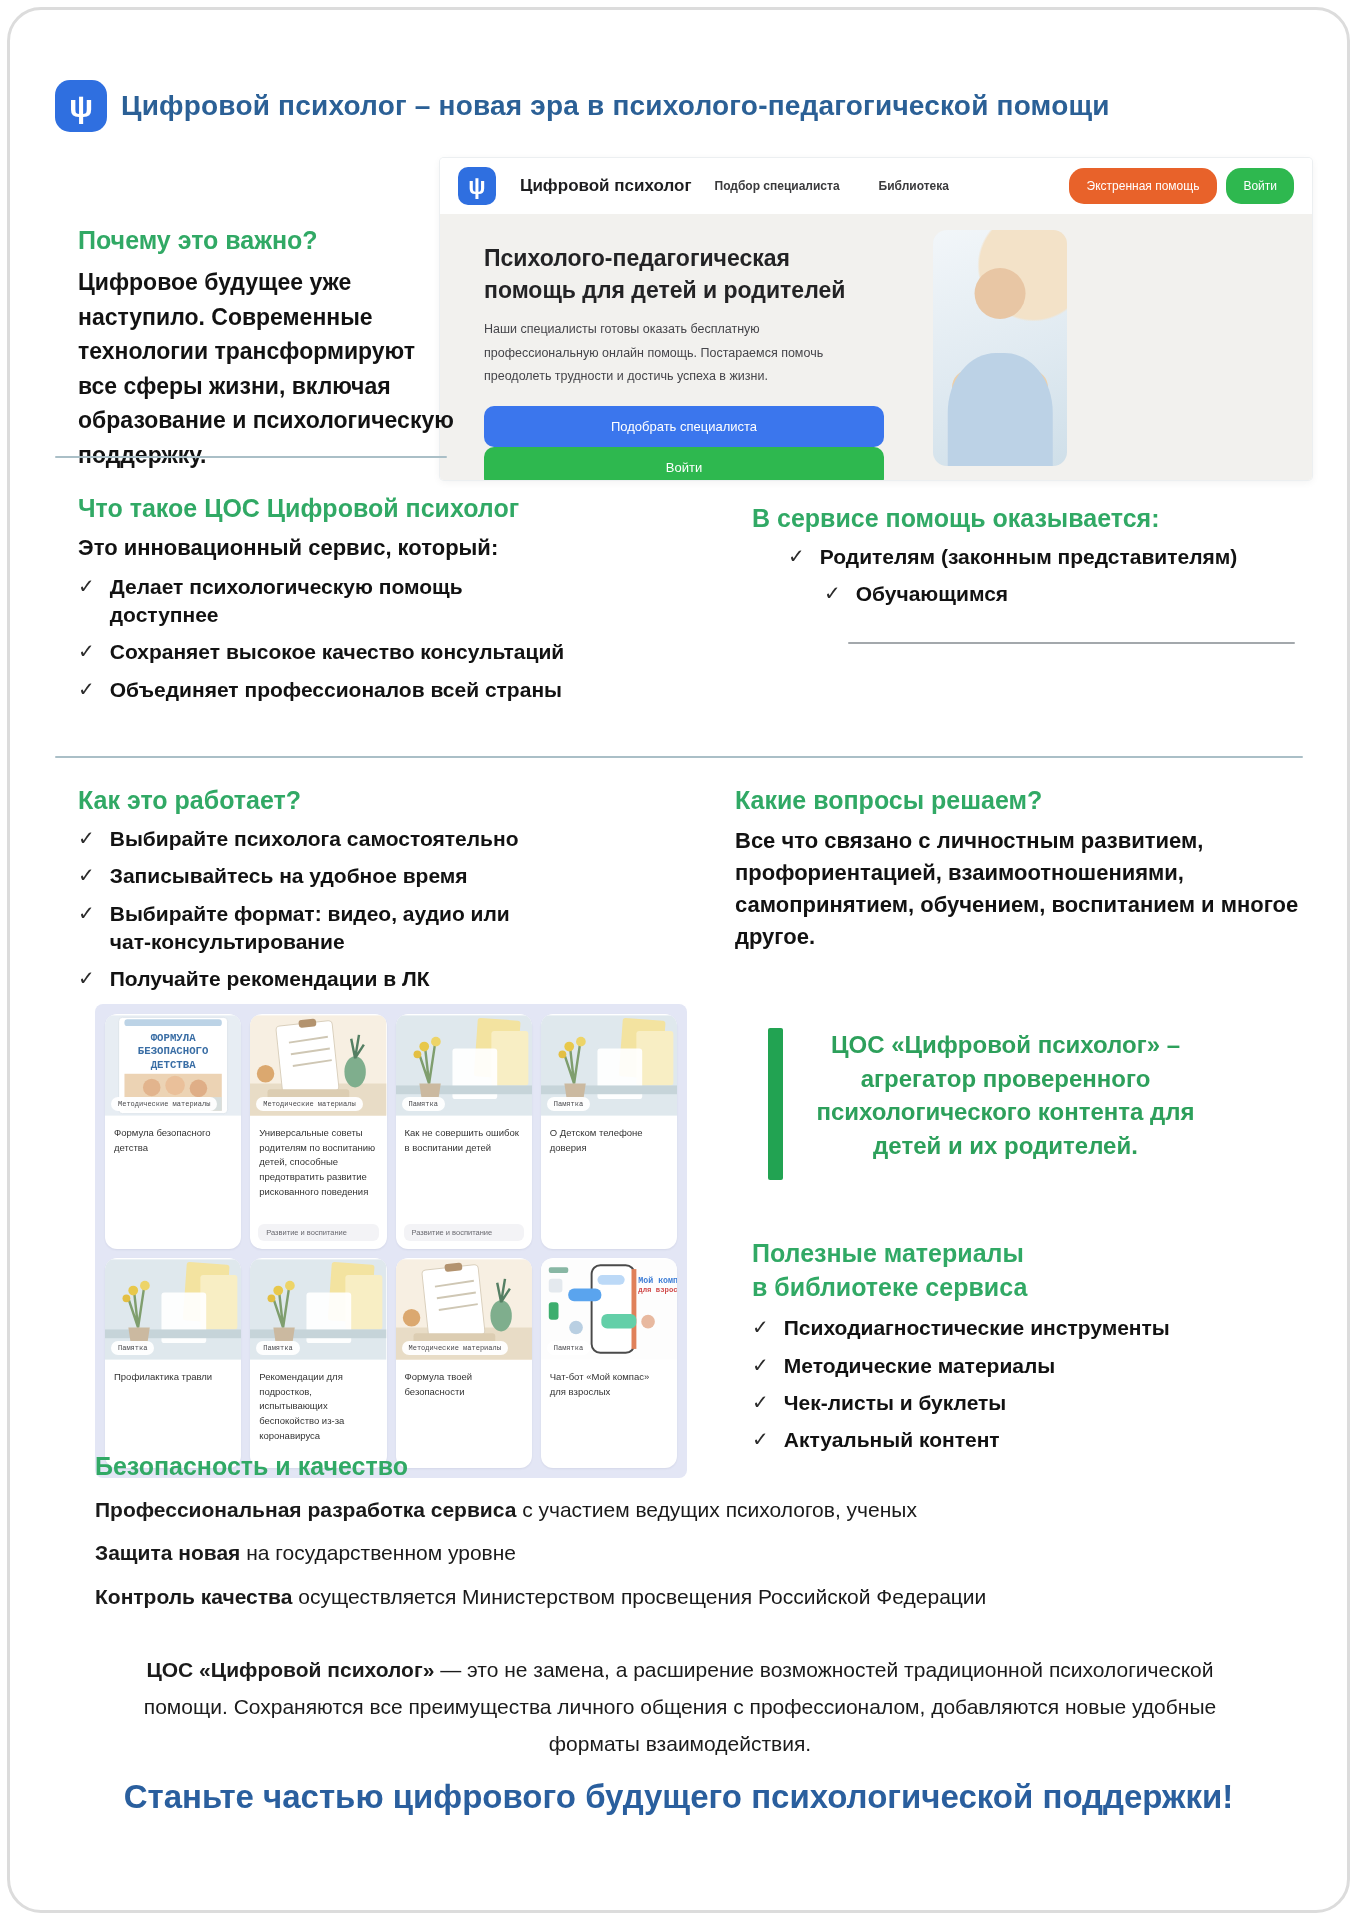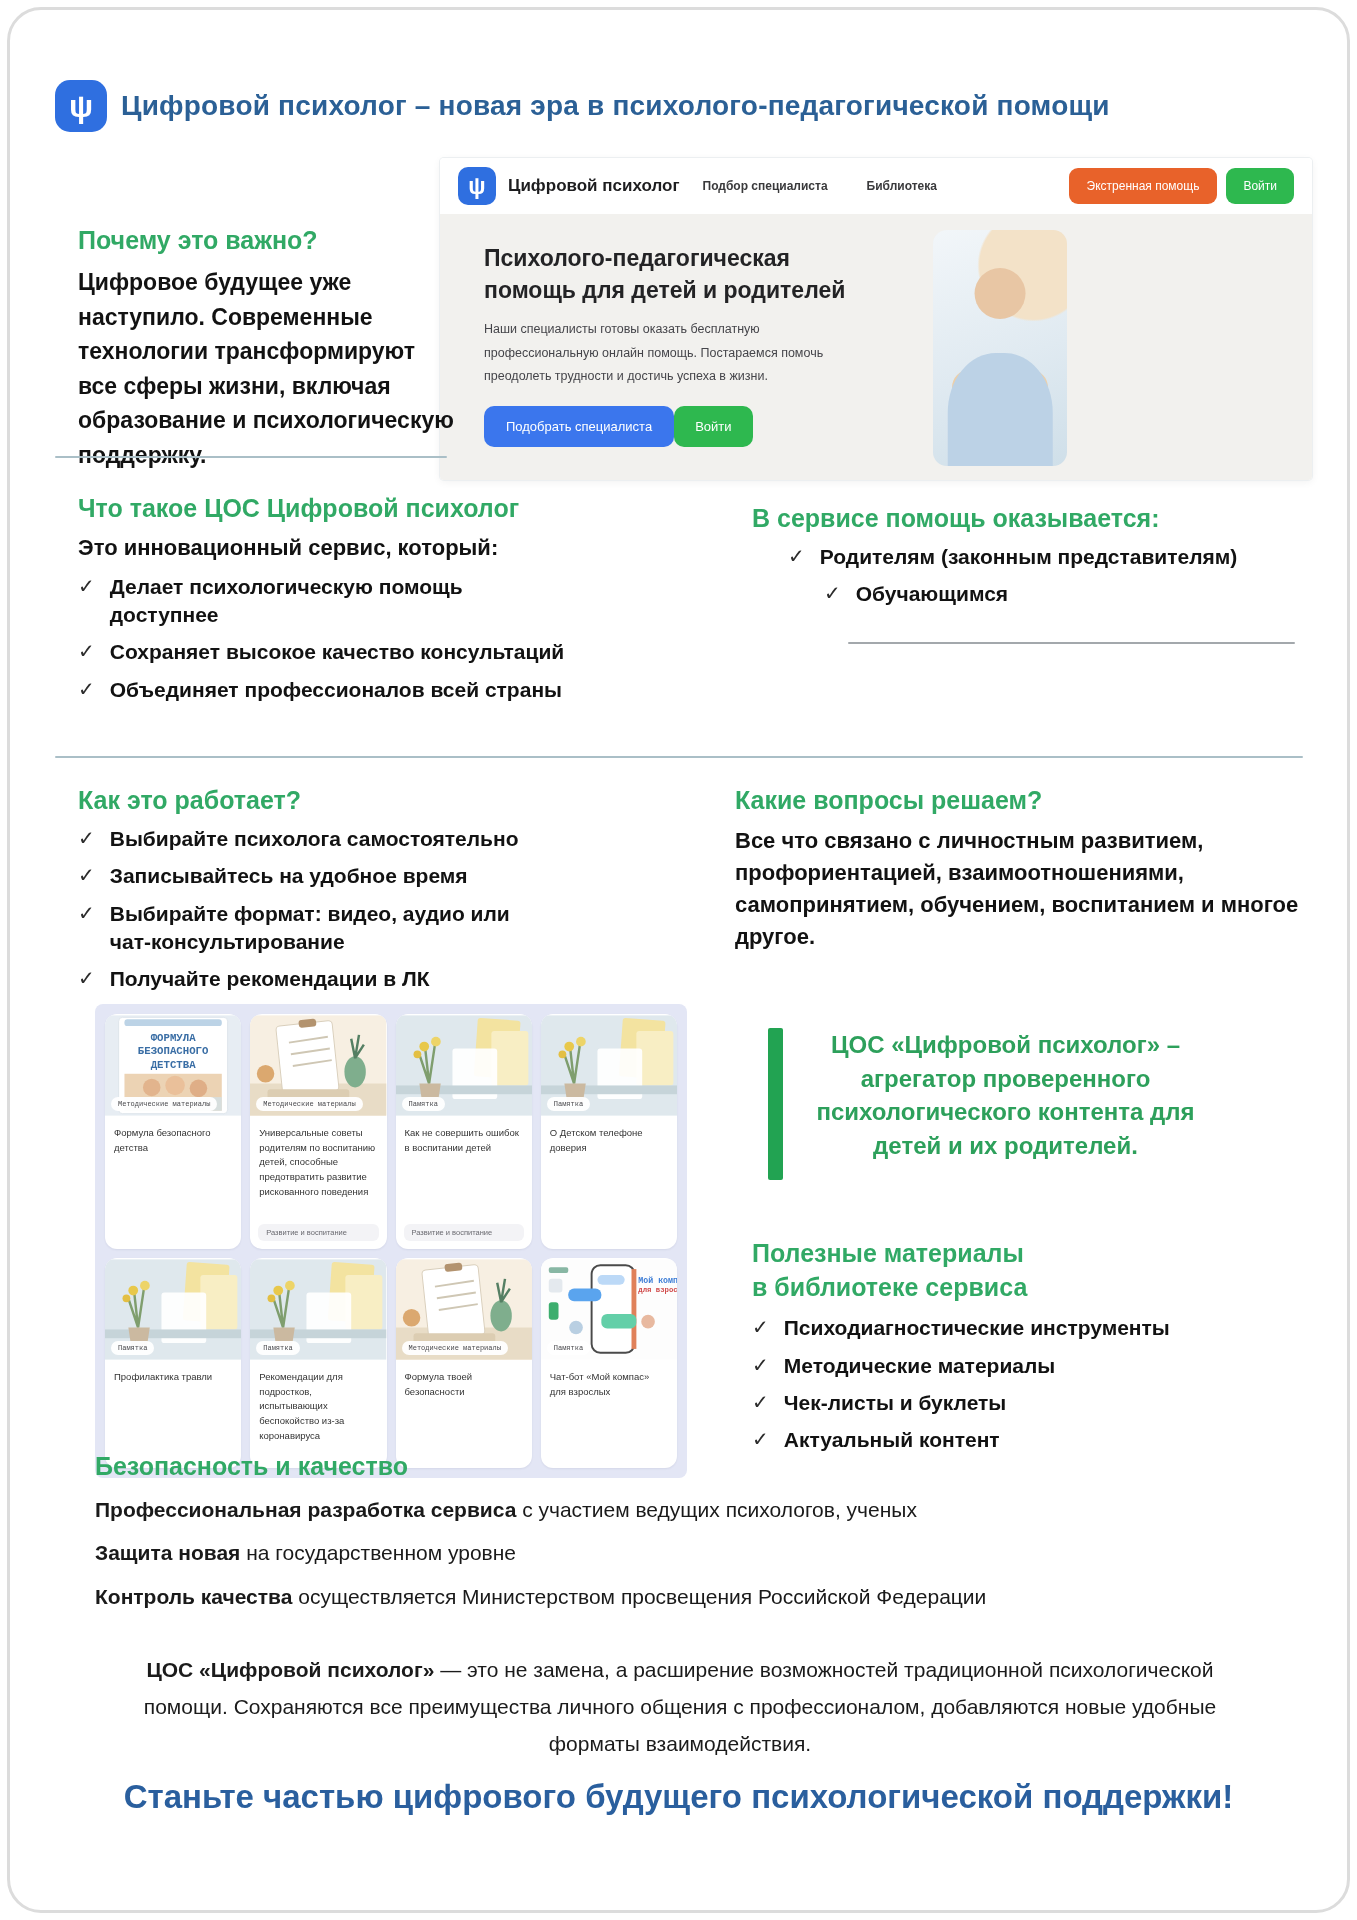--- a/index.html
+++ b/index.html
@@ -12,32 +12,32 @@
   .psi-logo{width:52px;height:52px;border-radius:15px;background:#2f6fe0;display:flex;align-items:center;justify-content:center;
             color:#fff;font-size:32px;font-weight:700;flex:0 0 auto;}
   .doc-title{font-size:28px;font-weight:800;color:#2b6096;letter-spacing:.2px;white-space:nowrap;}
 
   
   .shot{position:absolute;left:440px;top:158px;width:872px;height:322px;background:#fff;border-radius:4px;
         box-shadow:0 0 0 1px #eceff1, 0 2px 8px rgba(0,0,0,.06);overflow:hidden;}
   .shot-header{height:56px;display:flex;align-items:center;padding:0 18px;background:#fff;}
   .shot-logo{width:38px;height:38px;border-radius:10px;background:#2f6fe0;display:flex;align-items:center;justify-content:center;
              color:#fff;font-size:23px;font-weight:700;}
-  .shot-brand{font-size:17px;font-weight:700;color:#1d1d1f;margin-left:12px;}
+  .shot-brand{font-size:17px;font-weight:700;color:#1d1d1f;margin-left:24px;}
   .shot-nav{display:flex;gap:39px;margin-left:23px;font-weight:bold;}
   .shot-nav span{font-size:12px;color:#3a3a3c;cursor:pointer;}
   .shot-spacer{flex:1;}
-  .btn{border:none;border-radius:9px;color:#fff;font-family:inherit;cursor:pointer;}
+  .btn{border:none;border-radius:15px;color:#fff;font-family:inherit;cursor:pointer;}
   .btn-emergency{background:#e8622a;font-size:12px;padding:11px 18px;}
   .btn-login-top{background:#2eb84f;font-size:12px;padding:11px 17px;margin-left:9px;}
   .shot-hero{position:relative;height:266px;background:#f2f1ee;}
   .hero-text{position:absolute;left:44px;top:28px;width:400px;}
   .hero-title{font-size:23px;font-weight:600;color:#232325;line-height:1.4;margin:0;}
   .hero-desc{font-size:12.5px;color:#45454a;line-height:1.85;margin:12px 0 0;width:375px;}
-  .hero-buttons{display:flex;margin-top:18px;}
+  .hero-buttons{display:flex;margin-top:18px;flex-direction:column;}
   .btn-primary{background:#3b76ed;font-size:13px;padding:13px 22px;border-radius:10px;}
   .btn-login-hero{background:#2eb84f;font-size:13px;padding:13px 21px;border-radius:10px;}
   
   .collage{position:absolute;right:16px;top:16px;width:372px;height:236px;display:flex;gap:9px;}
   .pcol{display:flex;flex-direction:column;gap:9px;}
   .photo{position:relative;border-radius:14px;overflow:hidden;
          background:radial-gradient(circle at 75% 15%,var(--wash,#f3e6d2) 0 24%,transparent 25%),
                     linear-gradient(160deg,#f2f6f9,#e0eaf1 55%,#cfdfe9);}
   .photo::before{content:"";position:absolute;left:50%;top:16%;width:38%;aspect-ratio:1/1;transform:translateX(-50%);
                  border-radius:50%;background:var(--skin,#e4c1a0);}

